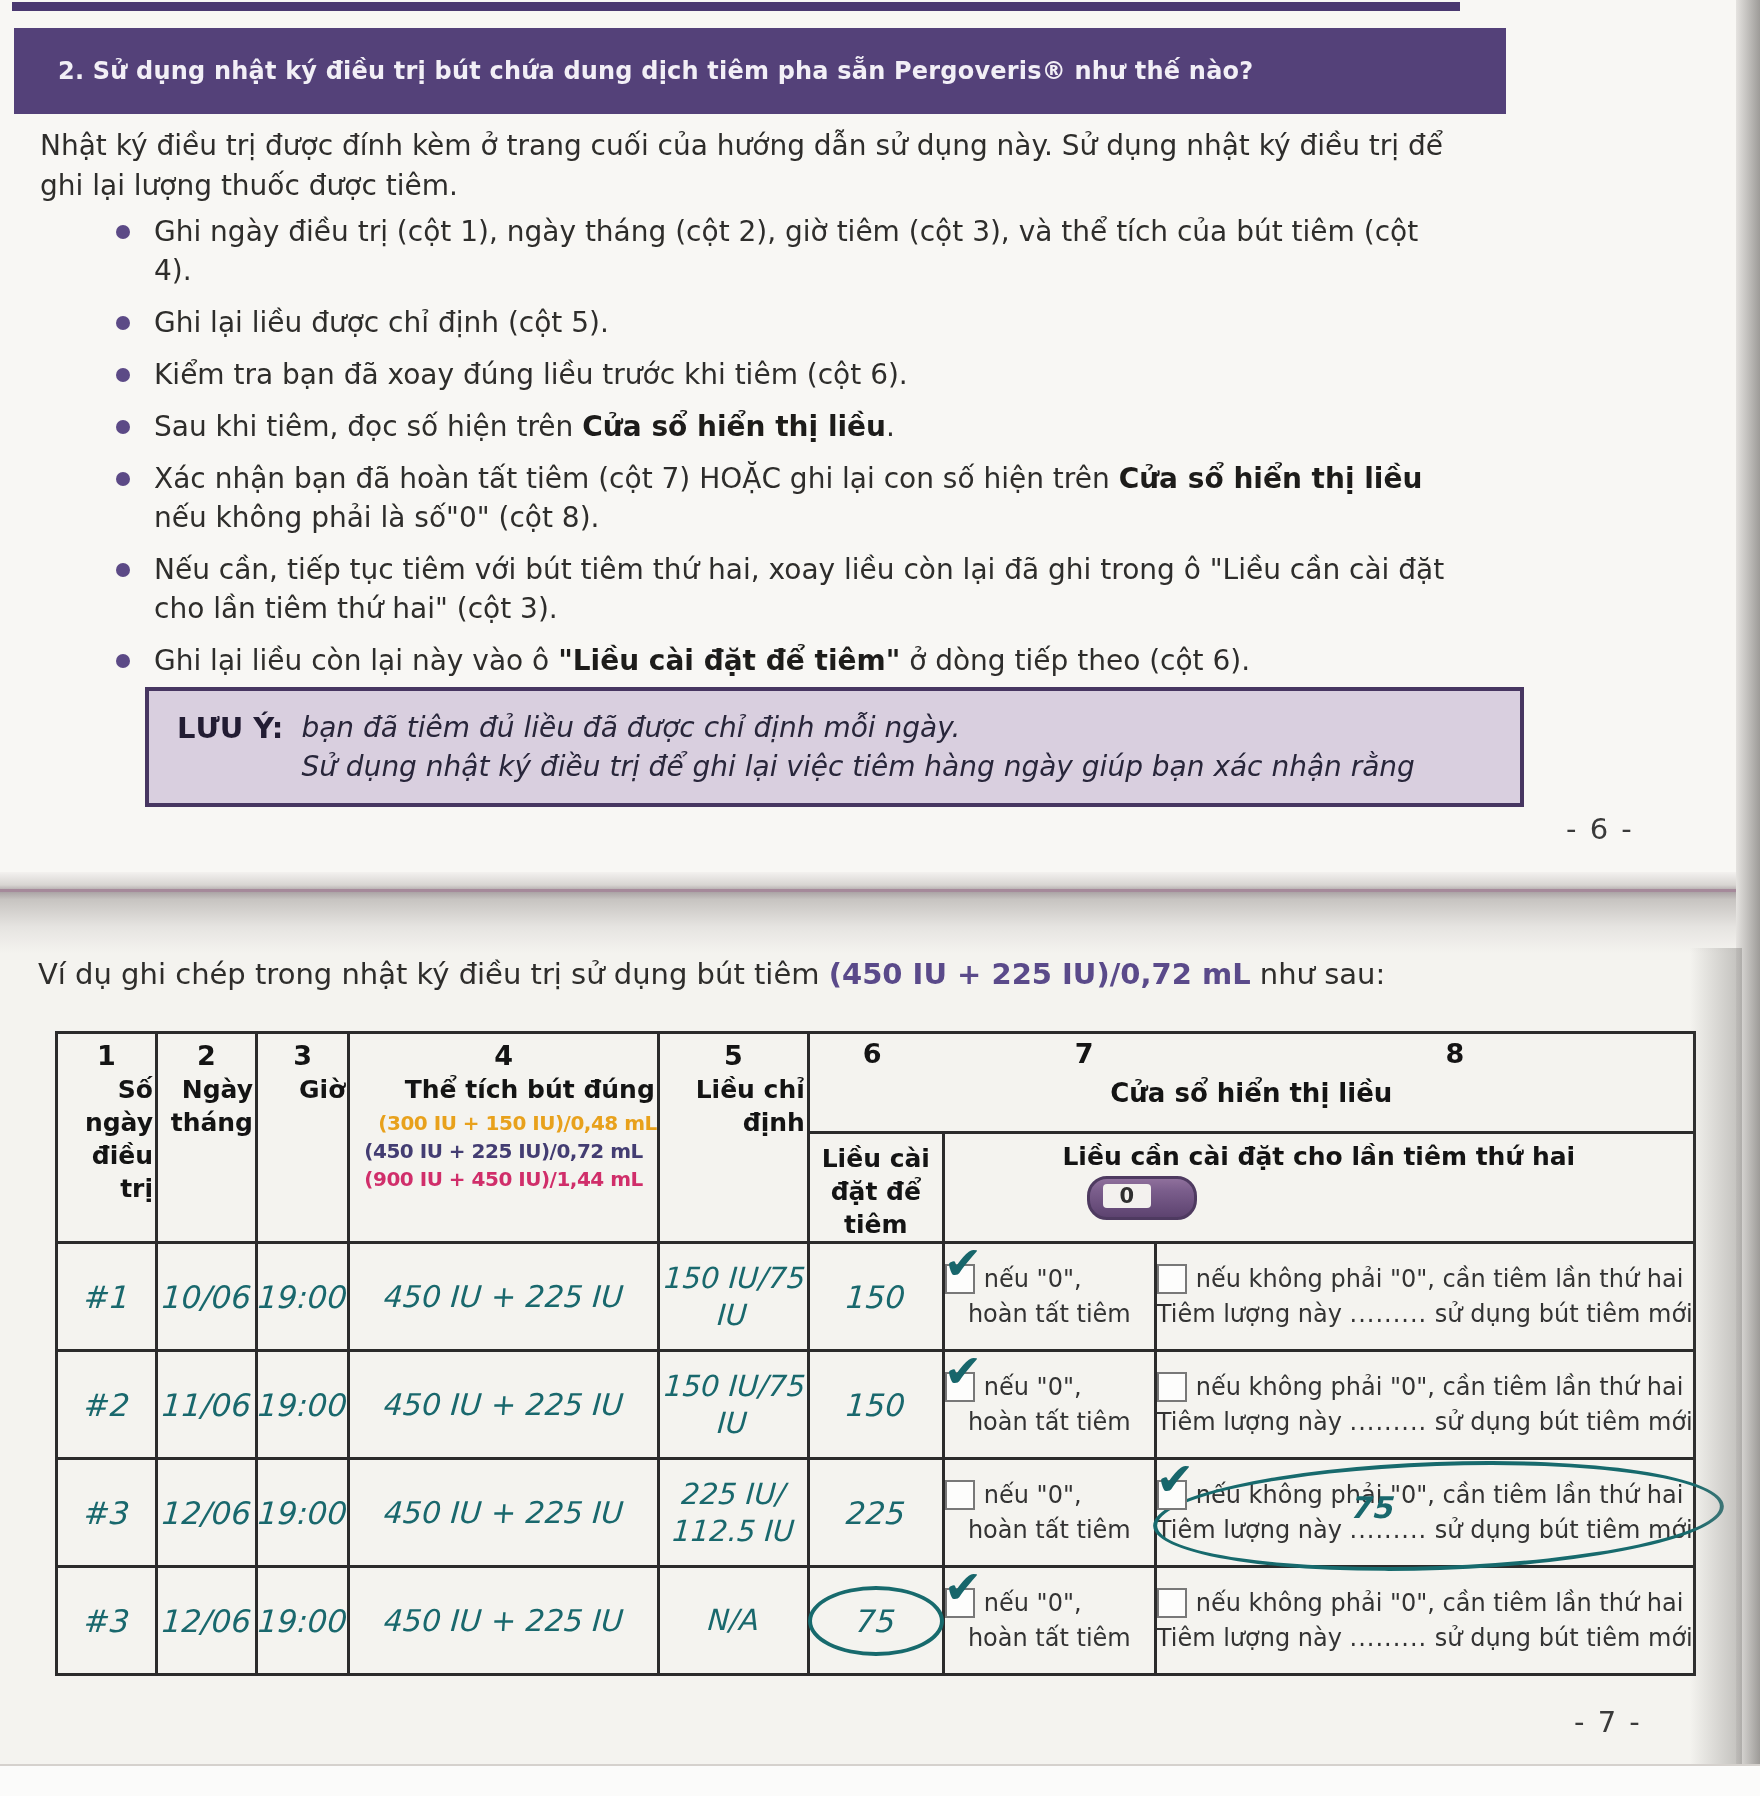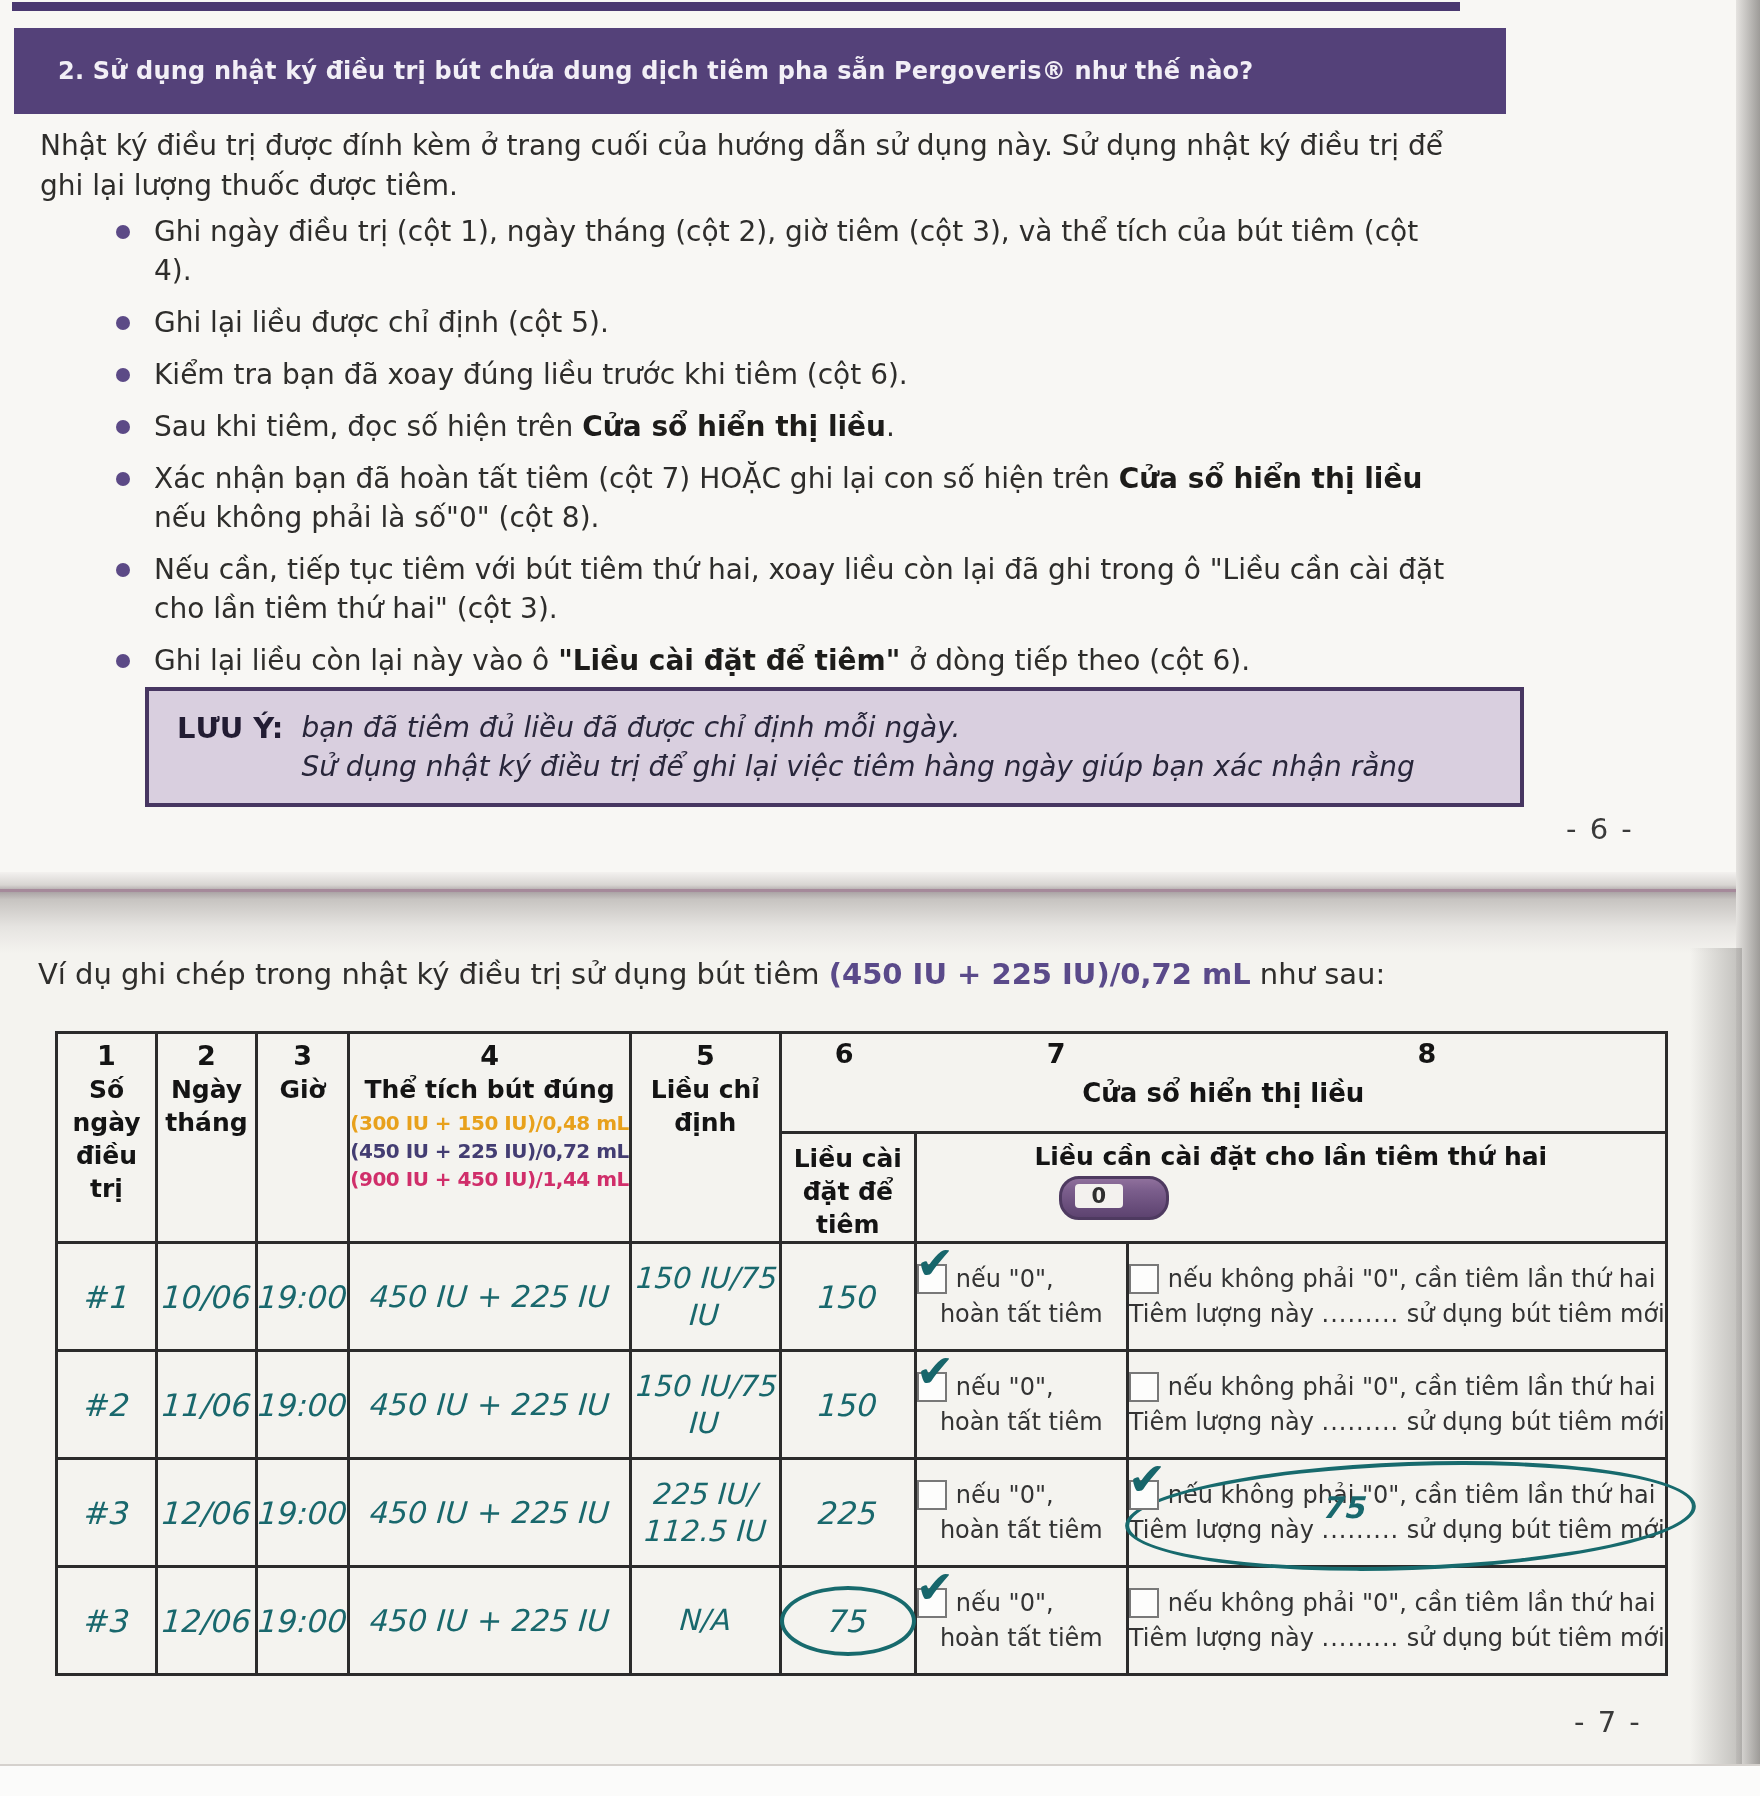--- a/index.html
+++ b/index.html
@@ -44,21 +44,21 @@
     background:linear-gradient(to right,rgba(150,148,145,0),rgba(140,138,135,.5));}
   .bottom-edge{position:absolute;left:0;top:1764px;width:1760px;height:32px;background:#fbfbfa;border-top:2px solid #d5d1cd;}
 
   
   .example-line{position:absolute;left:38px;top:4px;width:1500px;font-size:29px;color:#2e2d2b;}
 
   table.diary{position:absolute;left:55px;top:78px;border-collapse:collapse;table-layout:fixed;}
   table.diary th,table.diary td{border:3px solid #2b2b2b;box-sizing:border-box;padding:0;}
   table.diary th{vertical-align:top;font-weight:bold;color:#141414;background:transparent;}
   .colnum{font-size:27px;font-weight:bold;text-align:center;padding-top:6px;}
-  .collabel{font-size:25px;font-weight:bold;text-align:center;line-height:33px;padding:2px 2px 0;}
+  .collabel{font-size:25px;font-weight:bold;text-align:right;line-height:33px;padding:2px 2px 0;}
   .variants{padding-top:3px;}
   .variants div{font-size:20px;line-height:28px;font-weight:bold;text-align:center;letter-spacing:-.5px;white-space:nowrap;}
 
   th.group{position:relative;}
   th.group .gnum{position:absolute;top:4px;font-size:27px;font-weight:bold;}
   th.group .n6{left:6%;}
   th.group .n7{left:30%;}
   th.group .n8{left:72%;}
   th.group .glabel{margin-top:44px;font-size:26px;text-align:center;}
   tr.subrow th{vertical-align:top;}
@@ -147,21 +147,21 @@
           <div class="collabel">Ngày tháng</div>
         </th>
         <th rowspan="2">
           <div class="colnum">3</div>
           <div class="collabel">Giờ</div>
         </th>
         <th rowspan="2">
           <div class="colnum">4</div>
           <div class="collabel">Thể tích bút đúng</div>
           <div class="variants">
-              <div style="color: rgb(232, 161, 28);">(300 IU + 150 IU)/0,48 mL</div>
+              <div style="color: rgb(232, 161, 28); margin-left: 28px;">(300 IU + 150 IU)/0,48 mL</div>
               <div style="color: rgb(67, 61, 114);">(450 IU + 225 IU)/0,72 mL</div>
               <div style="color: rgb(208, 46, 106);">(900 IU + 450 IU)/1,44 mL</div>
             </div>
         </th>
         <th rowspan="2">
           <div class="colnum">5</div>
           <div class="collabel">Liều chỉ định</div>
         </th>
         <th colspan="3" class="group">
           <span class="gnum n6">6</span>

